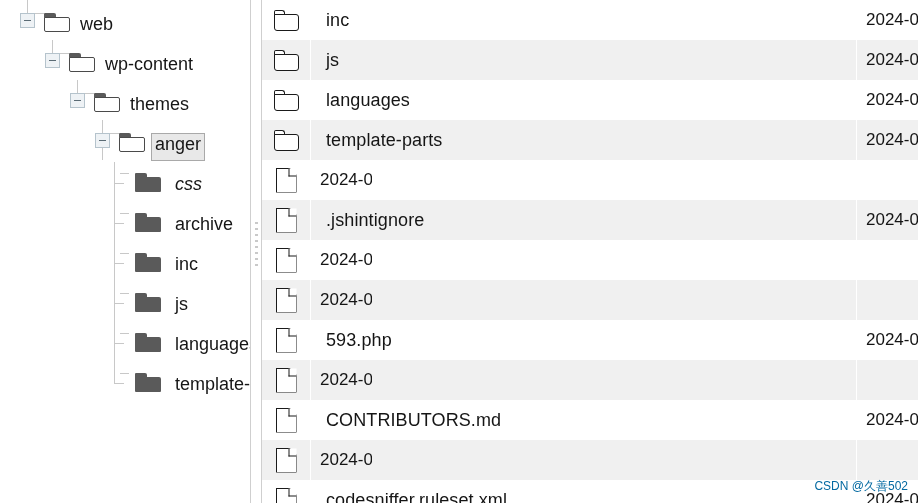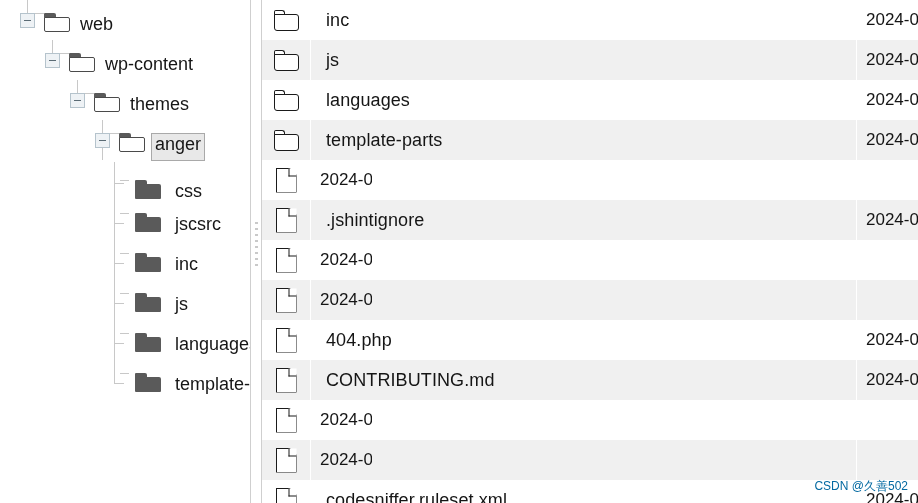--- a/index.html
+++ b/index.html
@@ -367,35 +367,35 @@
         </div>
         <div class="tree-node" style="left: 95px; top: 133px;">
           <div class="expander"></div>
           <div class="exp-dash"></div>
           <div class="folder-outline">
             <span class="tab"></span>
             <span class="body"></span>
           </div>
           <div class="tree-label selected">anger</div>
         </div>
-        <div class="tree-node" style="left: 120px; top: 180px;">
+        <div class="tree-node" style="left: 120px; top: 173px; font-style: italic;">
           <div class="exp-dash" style="margin-right: 6px;"></div>
           <div class="folder-solid">
             <span class="tab"></span>
             <span class="body"></span>
           </div>
           <div class="tree-label">css</div>
         </div>
         <div class="tree-node" style="left: 120px; top: 213px;">
           <div class="exp-dash" style="margin-right: 6px;"></div>
           <div class="folder-solid">
             <span class="tab"></span>
             <span class="body"></span>
           </div>
-          <div class="tree-label">jscsrc</div>
+          <div class="tree-label">archive</div>
         </div>
         <div class="tree-node" style="left: 120px; top: 253px;">
           <div class="exp-dash" style="margin-right: 6px;"></div>
           <div class="folder-solid">
             <span class="tab"></span>
             <span class="body"></span>
           </div>
           <div class="tree-label">inc</div>
         </div>
         <div class="tree-node" style="left: 120px; top: 293px;">
@@ -521,40 +521,40 @@
           <div class="cell-date">2024-0</div>
         </div>
         <div class="row">
           <div class="cell-icon">
             <div class="ico-code">
               <span class="pg"></span>
               <span class="fold"></span>
               <span class="glyph"></span>
             </div>
           </div>
-          <div class="cell-name">404.php</div>
+          <div class="cell-name">593.php</div>
           <div class="cell-date">2024-0</div>
         </div>
         <div class="row alt">
           <div class="cell-icon">
             <div class="ico-file">
               <span class="pg"></span>
               <span class="fold"></span>
             </div>
           </div>
-          <div class="cell-name">CONTRIBUTING.md</div>
           <div class="cell-date">2024-0</div>
         </div>
         <div class="row">
           <div class="cell-icon">
             <div class="ico-file">
               <span class="pg"></span>
               <span class="fold"></span>
             </div>
           </div>
+          <div class="cell-name">CONTRIBUTORS.md</div>
           <div class="cell-date">2024-0</div>
         </div>
         <div class="row alt">
           <div class="cell-icon">
             <div class="ico-code">
               <span class="pg"></span>
               <span class="fold"></span>
               <span class="glyph"></span>
             </div>
           </div>

